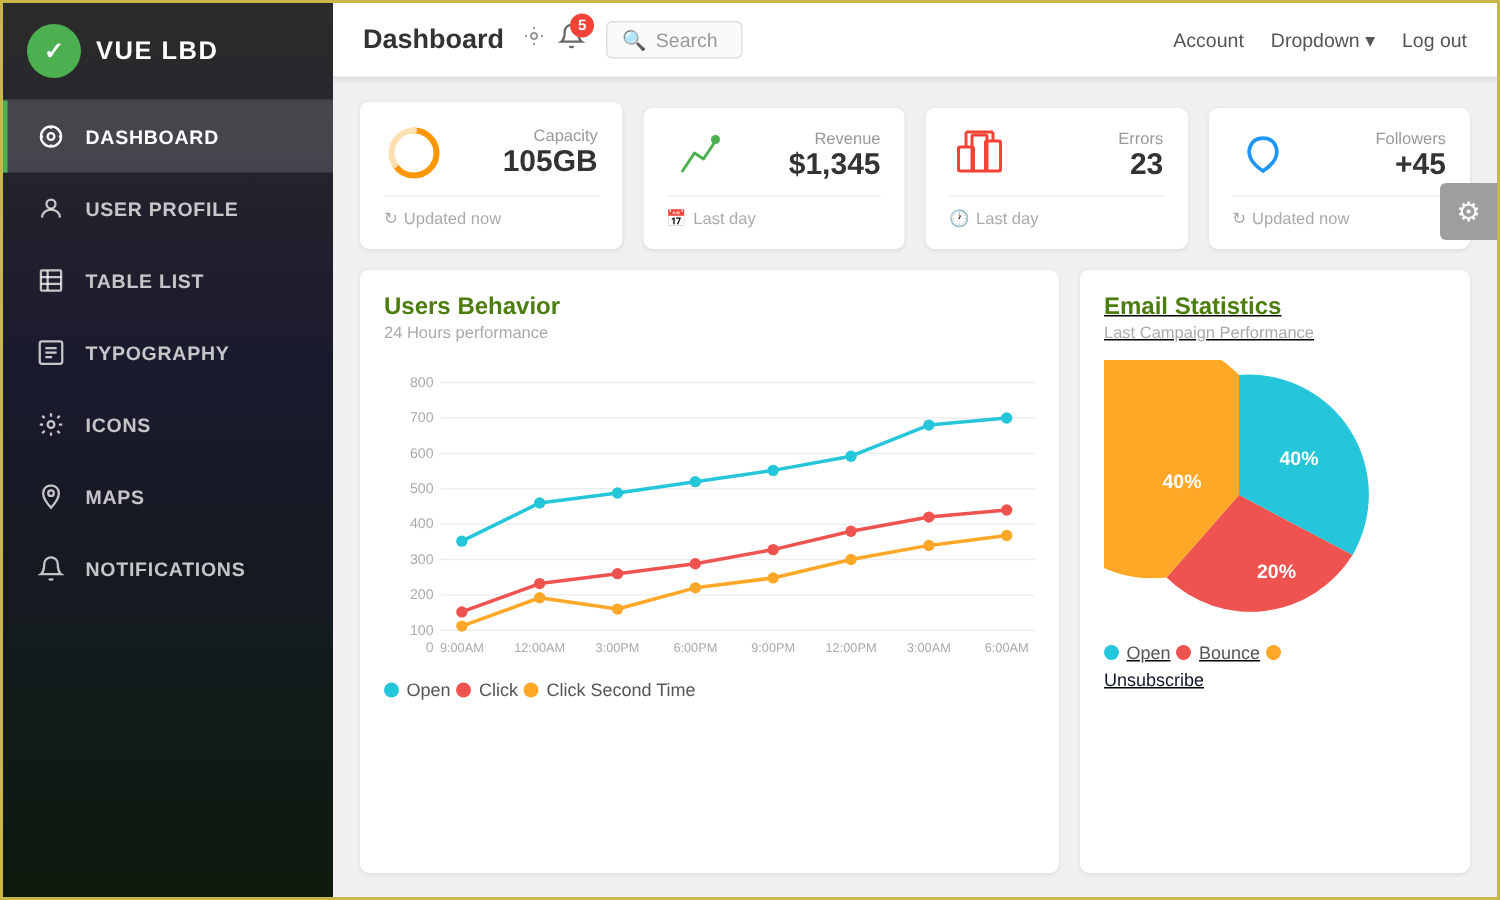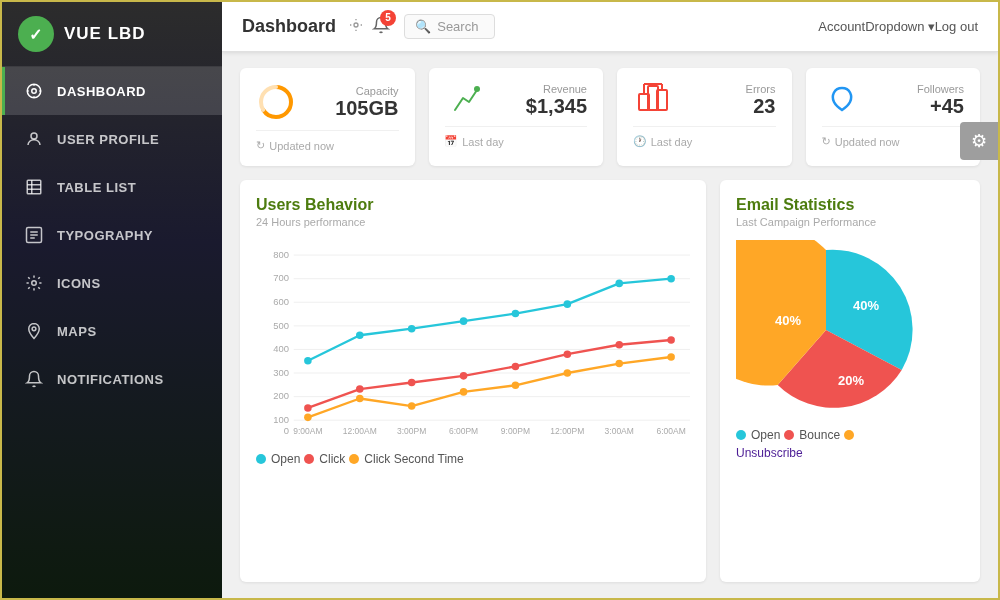--- a/index.html
+++ b/index.html
@@ -114,20 +114,21 @@
       border-radius: 4px;
       padding: 4px 10px;
       background: #fafafa;
       color: #999;
       font-size: 13px;
       margin-right: auto;
     }
     .search-box span { margin-right: 6px; }
     .topbar-nav {
       display: flex;
+      gap: 18px;
     }
     .topbar-nav a {
       font-size: 13px;
       color: #555;
       text-decoration: none;
       cursor: pointer;
     }
 
     
     .content {
@@ -136,20 +137,21 @@
       overflow-y: auto;
       display: flex;
       flex-direction: column;
       gap: 14px;
     }
 
     
     .stats-row {
       display: flex;
       gap: 14px;
+      align-items: flex-end;
     }
     .stat-card {
       flex: 1;
       background: #fff;
       border-radius: 6px;
       padding: 14px 16px;
       box-shadow: 0 1px 3px rgba(0,0,0,0.08);
     }
     .stat-top {
       display: flex;
@@ -198,20 +200,21 @@
     .chart-card {
       background: #fff;
       border-radius: 6px;
       box-shadow: 0 1px 3px rgba(0,0,0,0.08);
       padding: 16px;
       flex: 1;
     }
     .chart-card.pie-card {
       flex: 0 0 260px;
       min-width: 260px;
+      text-decoration: underline;
     }
     .chart-title {
       font-size: 16px;
       font-weight: 600;
       color: #4d7c0f;
       margin-bottom: 2px;
     }
     .chart-subtitle {
       font-size: 11px;
       color: #aaa;
@@ -576,18 +579,18 @@
             <span>Open</span>
           </div>
           <div class="legend-item">
             <span class="legend-dot" style="background:#ef5350"></span>
             <span>Bounce</span>
           </div>
           <div class="legend-item">
             <span class="legend-dot" style="background:#ffa726"></span>
           </div>
         </div>
-        <div style="font-size:12px;color:#4c1d95;margin-top:4px;">Unsubscribe</div>
+        <div style="font-size:12px;color:#0f172a;margin-top:4px;">Unsubscribe</div>
       </div>
 
     </div>
   </div>
 </div>
 
 </body></html>

